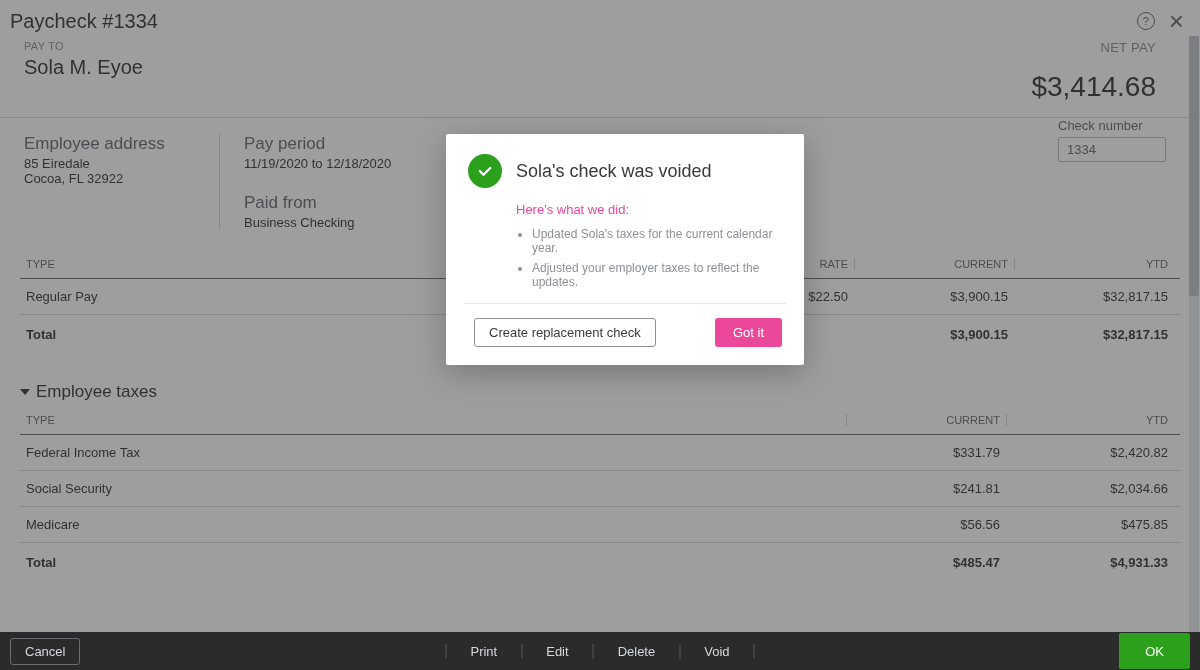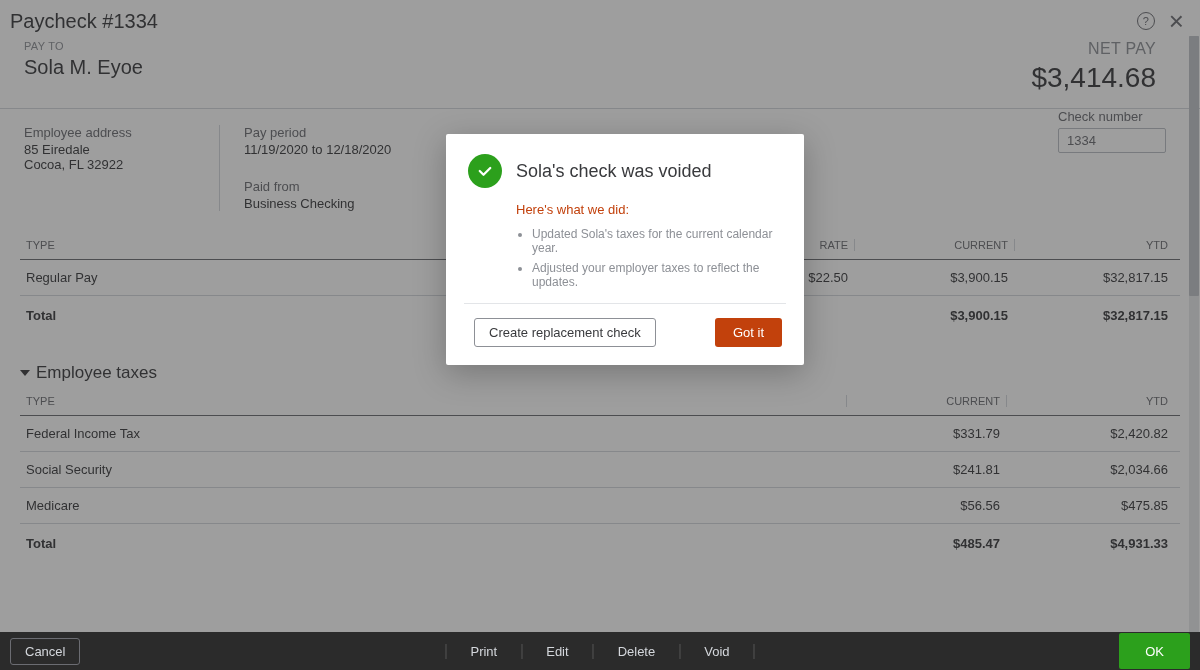--- a/index.html
+++ b/index.html
@@ -11,29 +11,29 @@
     .page-title { font-size: 20px; color: #393A3D; }
     .header-icons { margin-left: auto; display: flex; align-items: center; gap: 14px; color: #6B6C72; }
     .help-icon { width: 18px; height: 18px; border: 1.5px solid #6B6C72; border-radius: 50%; display: flex; align-items: center; justify-content: center; font-size: 11px; color: #6B6C72; }
     .close-x { font-size: 26px; color: #6B6C72; font-weight: 300; line-height: 1; }
     
     .payto-row { display: flex; padding: 0 24px 14px 24px; }
     .payto-left { }
     .payto-label { font-size: 11px; color: #8D9096; letter-spacing: 0.3px; margin-bottom: 4px; }
     .payto-name { font-size: 20px; color: #393A3D; }
     .netpay-right { margin-left: auto; text-align: right; padding-right: 20px; }
-    .netpay-label { font-size: 16px; color: #8D9096; letter-spacing: 0.3px; margin-bottom: 4px; }
+    .netpay-label { font-size: 13px; color: #8D9096; letter-spacing: 0.3px; margin-bottom: 16px; }
     .netpay-amount { font-size: 28px; color: #393A3D; }
     .divider-line { width: 100%; height: 1px; background: #d4d7dc; }
     
     .info-columns { display: flex; padding: 16px 24px 20px 24px; position: relative; }
     .info-col { padding-right: 30px; margin-right: 10px; }
     .info-col.first { width: 196px; border-right: 1px solid #d4d7dc; }
     .info-col.second { padding-left: 14px; }
-    .info-label { font-size: 13px; color: #6B6C72; margin-bottom: 2px; }
+    .info-label { font-size: 17px; color: #6B6C72; margin-bottom: 2px; }
     .info-val { font-size: 13px; color: #393A3D; }
     .info-block2 { margin-top: 22px; }
     .checknum-box { position: absolute; right: 34px; top: 0; }
     .checknum-label { font-size: 13px; color: #6B6C72; margin-bottom: 4px; }
     .checknum-input { border: 1px solid #babec5; padding: 4px 8px; font-size: 13px; width: 108px; color: #6B6C72; border-radius: 2px; }
     
     .section { padding: 0 20px; }
     .section-header { display: flex; align-items: center; font-size: 17px; color: #393A3D; margin-bottom: 4px; }
     .caret { width: 0; height: 0; border-top: 6px solid #393A3D; border-left: 5px solid transparent; border-right: 5px solid transparent; margin-right: 6px; }
     
@@ -67,27 +67,27 @@
     .btn-ok { margin-left: auto; background: #2CA01C; color: #fff; border: none; padding: 8px 26px; font-size: 13px; border-radius: 2px; height: 36px; }
     
     .overlay-dim { position: absolute; inset: 0; background: rgba(40,40,40,0.45); }
     
     .modal { position: absolute; left: 414px; top: 134px; width: 358px; background: #fff; border-radius: 2px; box-shadow: 0 8px 32px rgba(0,0,0,0.25); padding: 20px 22px 18px 22px; margin-left: 32px; }
     .modal-top { display: flex; align-items: center; gap: 14px; margin-bottom: 14px; }
     .check-circle { width: 34px; height: 34px; background: #2CA01C; border-radius: 50%; display: flex; align-items: center; justify-content: center; }
     .check-circle svg { width: 18px; height: 18px; }
     .modal-title { font-size: 18px; color: #393A3D; }
     .modal-body { padding-left: 48px; margin-bottom: 14px; }
-    .modal-sub { font-size: 13px; color: #c2410c; margin-bottom: 10px; }
+    .modal-sub { font-size: 13px; color: #ec4899; margin-bottom: 10px; }
     .modal-body ul { padding-left: 16px; }
     .modal-body li { font-size: 12px; color: #8D9096; margin-bottom: 6px; }
     .modal-divider { height: 1px; background: #e3e5e8; margin: 0 -4px 14px -4px; }
     .modal-actions { display: flex; padding-left: 6px; }
     .btn-replace { border: 1px solid #8D9096; background: #fff; padding: 6px 14px; font-size: 13px; color: #393A3D; border-radius: 3px; }
-    .btn-gotit { margin-left: auto; background: #c2410c; color: #fff; border: none; padding: 6px 18px; font-size: 13px; border-radius: 3px; }
+    .btn-gotit { margin-left: auto; background: #ec4899; color: #fff; border: none; padding: 6px 18px; font-size: 13px; border-radius: 3px; }
   </style>
 </head>
 <body>
 
 <div class="backdrop">
   <div class="header-bar">
     <div class="page-title">Paycheck #1334</div>
     <div class="header-icons">
       <div class="help-icon">?</div>
       <div class="close-x">×</div>

